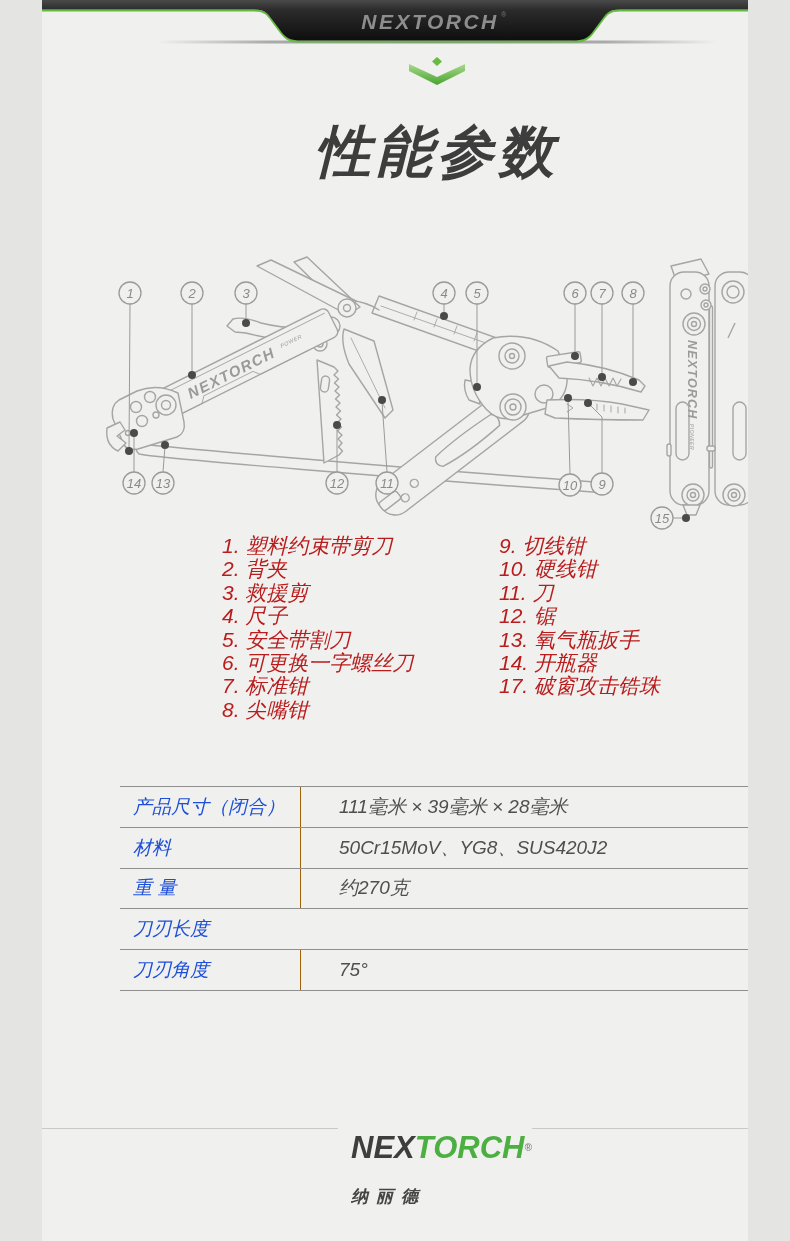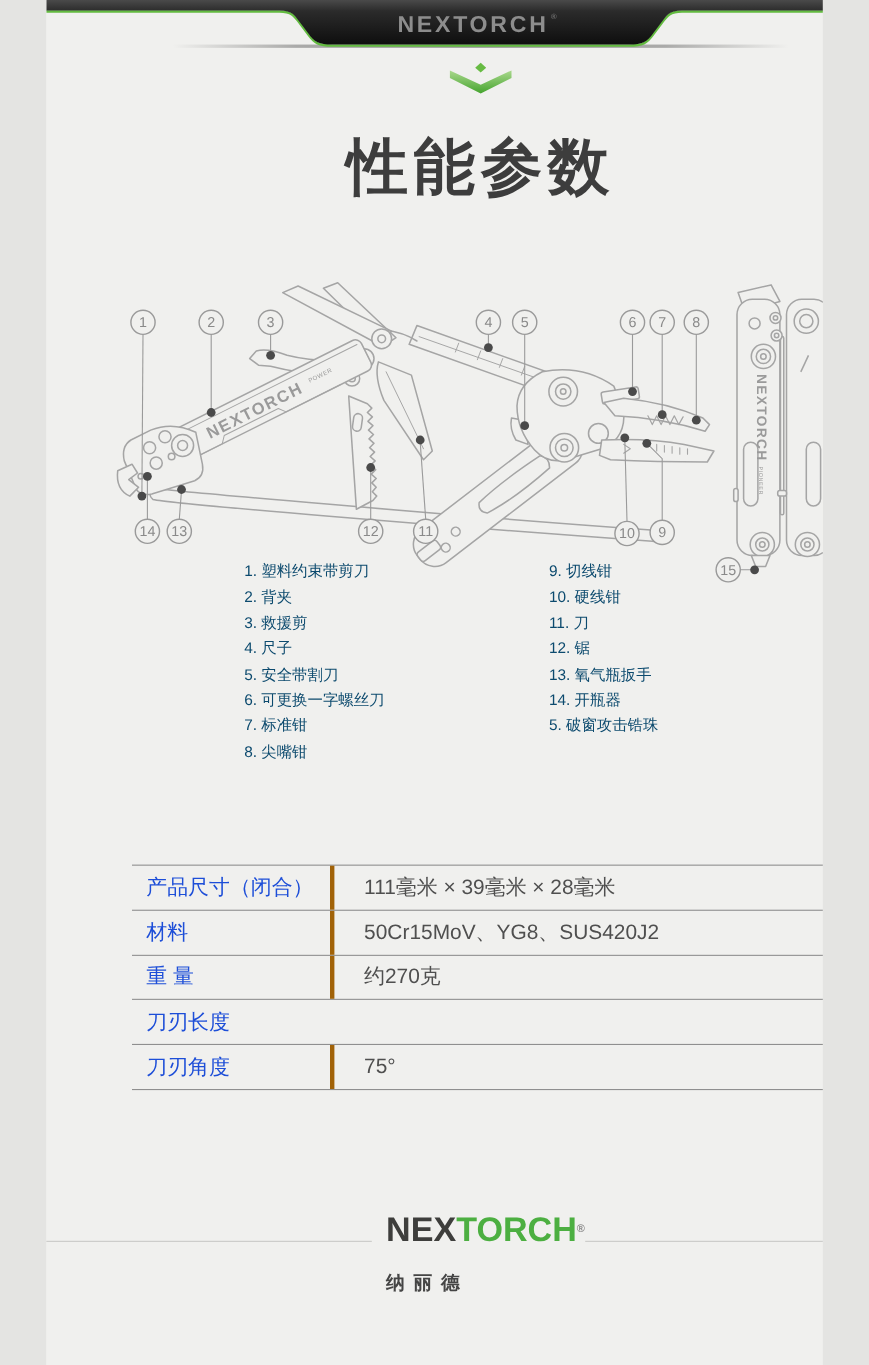--- a/index.html
+++ b/index.html
@@ -1,36 +1,36 @@
 <!DOCTYPE html>
 <html><head>
 <meta charset="utf-8">
 <style>
   html,body{margin:0;padding:0;background:#e4e4e2;}
   .page{position:relative;width:706px;height:1241px;margin:0 auto;background:#f0f0ee;overflow:hidden;
-        font-family:"Liberation Sans","DejaVu Sans",sans-serif;}
+        font-family:"Liberation Sans","DejaVu Sans",sans-serif;font-style:italic;}
   .hdr{position:absolute;top:0;left:0;width:790px;height:46px;}
   .chev{position:absolute;top:56px;left:363px;}
   .page-title{position:absolute;top:118px;left:0;width:790px;text-align:center;
         font-size:56px;font-weight:bold;color:#3d3d3d;letter-spacing:5px;line-height:68px;}
   .diagram{position:absolute;top:252px;left:55px;}
-  .legend{position:absolute;top:508px;font-size:14px;line-height:23.4px;color:#0c4a6e;
+  .legend{position:absolute;top:534px;font-size:21px;line-height:23.4px;color:#b91c1c;
         list-style:none;margin:0;padding:0;}
   .legend.l{left:180px;} .legend.r{left:457px;}
   .spec{position:absolute;left:78px;top:786px;width:636px;}
   .spec .row{display:flex;height:39.8px;border-top:1px solid #8f8f8f;align-items:stretch;}
   .spec .row:last-child{border-bottom:1px solid #8f8f8f;}
   .spec .lbl{width:167px;flex:none;padding-left:13px;display:flex;align-items:center;
         font-size:19px;color:#1d4ed8;}
-  .spec .val{flex:1;border-left:4px solid #a16207;padding-left:27px;display:flex;align-items:center;
+  .spec .val{flex:1;border-left:1px solid #a16207;padding-left:38px;display:flex;align-items:center;
         font-size:19px;color:#4f4f4f;}
   .f-line{position:absolute;top:1128px;height:1px;background:#c9c9c7;}
   .f-line.left{left:0;width:296px;} .f-line.right{left:490px;width:300px;}
   .f-logo{position:absolute;left:309px;top:1102px;}
-  .f-brand{font-size:31px;font-weight:bold;letter-spacing:0;line-height:31px;}
+  .f-brand{font-size:31px;font-weight:bold;letter-spacing:0;line-height:31px;margin-top:30px;}
   .f-nex{color:#3e3e3c;} .f-torch{color:#4caf41;}
   .f-reg{font-size:10px;color:#8a8a8a;vertical-align:top;}
   .f-cn{margin-top:22px;font-size:17px;font-weight:bold;letter-spacing:8px;color:#454545;}
 </style>
 </head>
 <body>
 
 <div class="page">
 
   <svg class="hdr" width="790" height="46" viewBox="0 0 790 46">
@@ -281,21 +281,21 @@
     <li>7. 标准钳</li>
     <li>8. 尖嘴钳</li>
   </ul>
   <ul class="legend r">
     <li>9. 切线钳</li>
     <li>10. 硬线钳</li>
     <li>11. 刀</li>
     <li>12. 锯</li>
     <li>13. 氧气瓶扳手</li>
     <li>14. 开瓶器</li>
-    <li>5. 破窗攻击锆珠</li>
+    <li>17. 破窗攻击锆珠</li>
   </ul>
 
   <div class="spec">
     <div class="row">
       <div class="lbl">产品尺寸（闭合）</div>
       <div class="val">111毫米 × 39毫米 × 28毫米</div>
     </div>
     <div class="row">
       <div class="lbl">材料</div>
       <div class="val">50Cr15MoV、YG8、SUS420J2</div>

